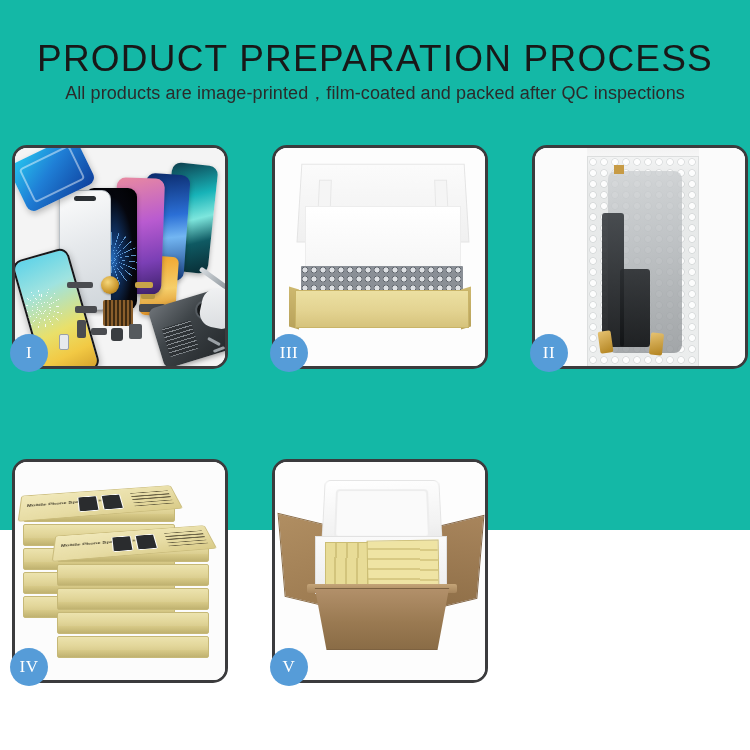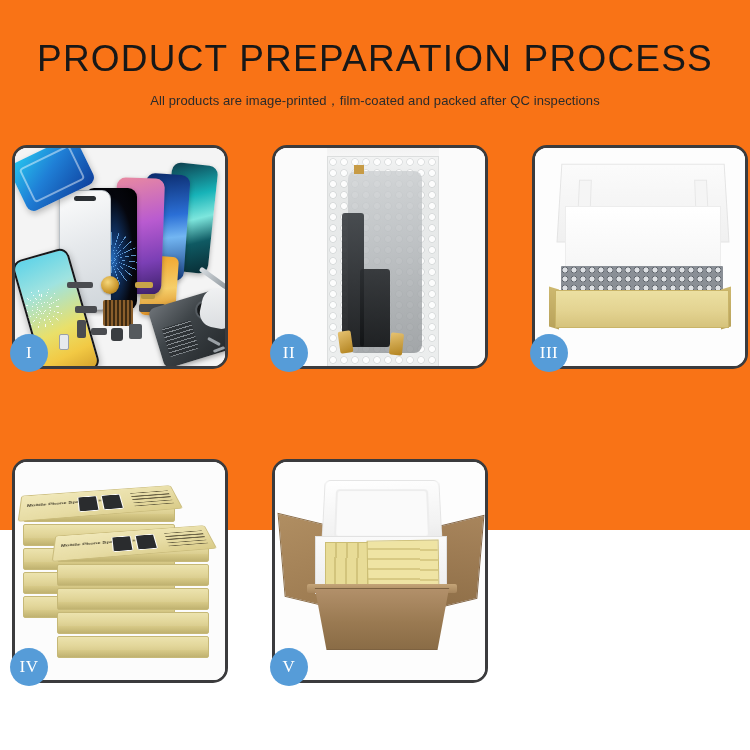--- a/index.html
+++ b/index.html
@@ -10,39 +10,38 @@
     background: #ffffff;
     font-family: "Liberation Sans", sans-serif;
     overflow: hidden;
     position: relative;
   }
 
   .page {
     width: 750px;
     height: 530px;
     position: relative;
-    background: #f97316;
+    background: #14b8a6;
   }
 
   
   .header {
     padding-top: 38px;
     text-align: center;
   }
   .title {
     font-size: 37px;
     letter-spacing: 1.2px;
     font-weight: 400;
     color: #181818;
     line-height: 1.15;
     font-family: "Liberation Sans", sans-serif;
   }
   .subtitle {
-    margin-top: 11px;
-    font-size: 13px;
+    font-size: 18px;
     color: #2b2b2b;
     letter-spacing: .1px;
     font-weight: 400;
   }
 
   
   .grid {
     position: absolute;
     left: 12px;
     top: 145px;
@@ -479,50 +478,50 @@
           <div class="hand"></div>
           <div class="part" style="left:192px;top:192px;width:14px;height:3px;background:#9aa0a5;transform:rotate(28deg);"></div>
           <div class="part" style="left:198px;top:200px;width:12px;height:3px;background:#9aa0a5;transform:rotate(-20deg);"></div>
         </div>
       </div>
       <div class="badge">I</div>
     </div>
 
     <div class="panel">
       <div class="panel-inner">
+        <div class="scene3">
+          <div class="b3-lid">
+            <div class="b3-lid-tab-l"></div>
+            <div class="b3-lid-tab-r"></div>
+          </div>
+          <div class="b3-foam"></div>
+          <div class="b3-inner-bubbles"></div>
+          <div class="b3-side-l"></div>
+          <div class="b3-side-r"></div>
+          <div class="b3-front"></div>
+        </div>
+      </div>
+      <div class="badge">III</div>
+    </div>
+
+    <div class="panel">
+      <div class="panel-inner">
         <div class="scene2">
           <div class="bw-top"></div>
           <div class="bw-bag">
             <div class="bw-screen"></div>
             <div class="bw-tab"></div>
             <div class="bw-flex"></div>
             <div class="bw-flex2"></div>
             <div class="bw-gold1"></div>
             <div class="bw-gold2"></div>
           </div>
         </div>
       </div>
       <div class="badge">II</div>
-    </div>
-
-    <div class="panel">
-      <div class="panel-inner">
-        <div class="scene3">
-          <div class="b3-lid">
-            <div class="b3-lid-tab-l"></div>
-            <div class="b3-lid-tab-r"></div>
-          </div>
-          <div class="b3-foam"></div>
-          <div class="b3-inner-bubbles"></div>
-          <div class="b3-side-l"></div>
-          <div class="b3-side-r"></div>
-          <div class="b3-front"></div>
-        </div>
-      </div>
-      <div class="badge">III</div>
     </div>
 
     <div class="panel">
       <div class="panel-inner">
         <div class="scene4">
           <div class="stack">
             <div class="kbox k5">
                 <div class="edge"></div>
               </div>
             <div class="kbox k4">

